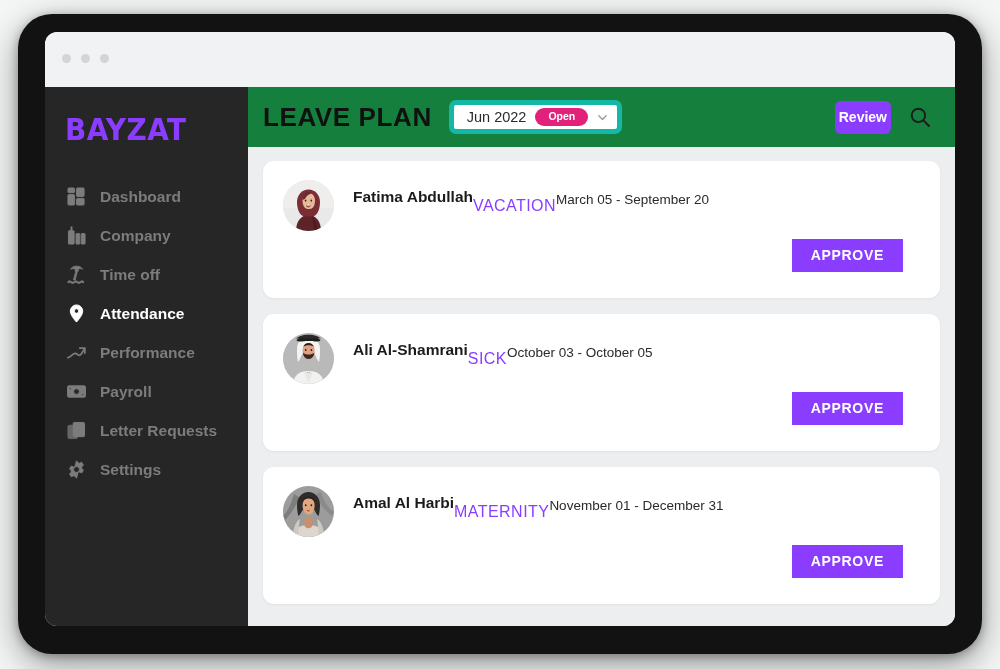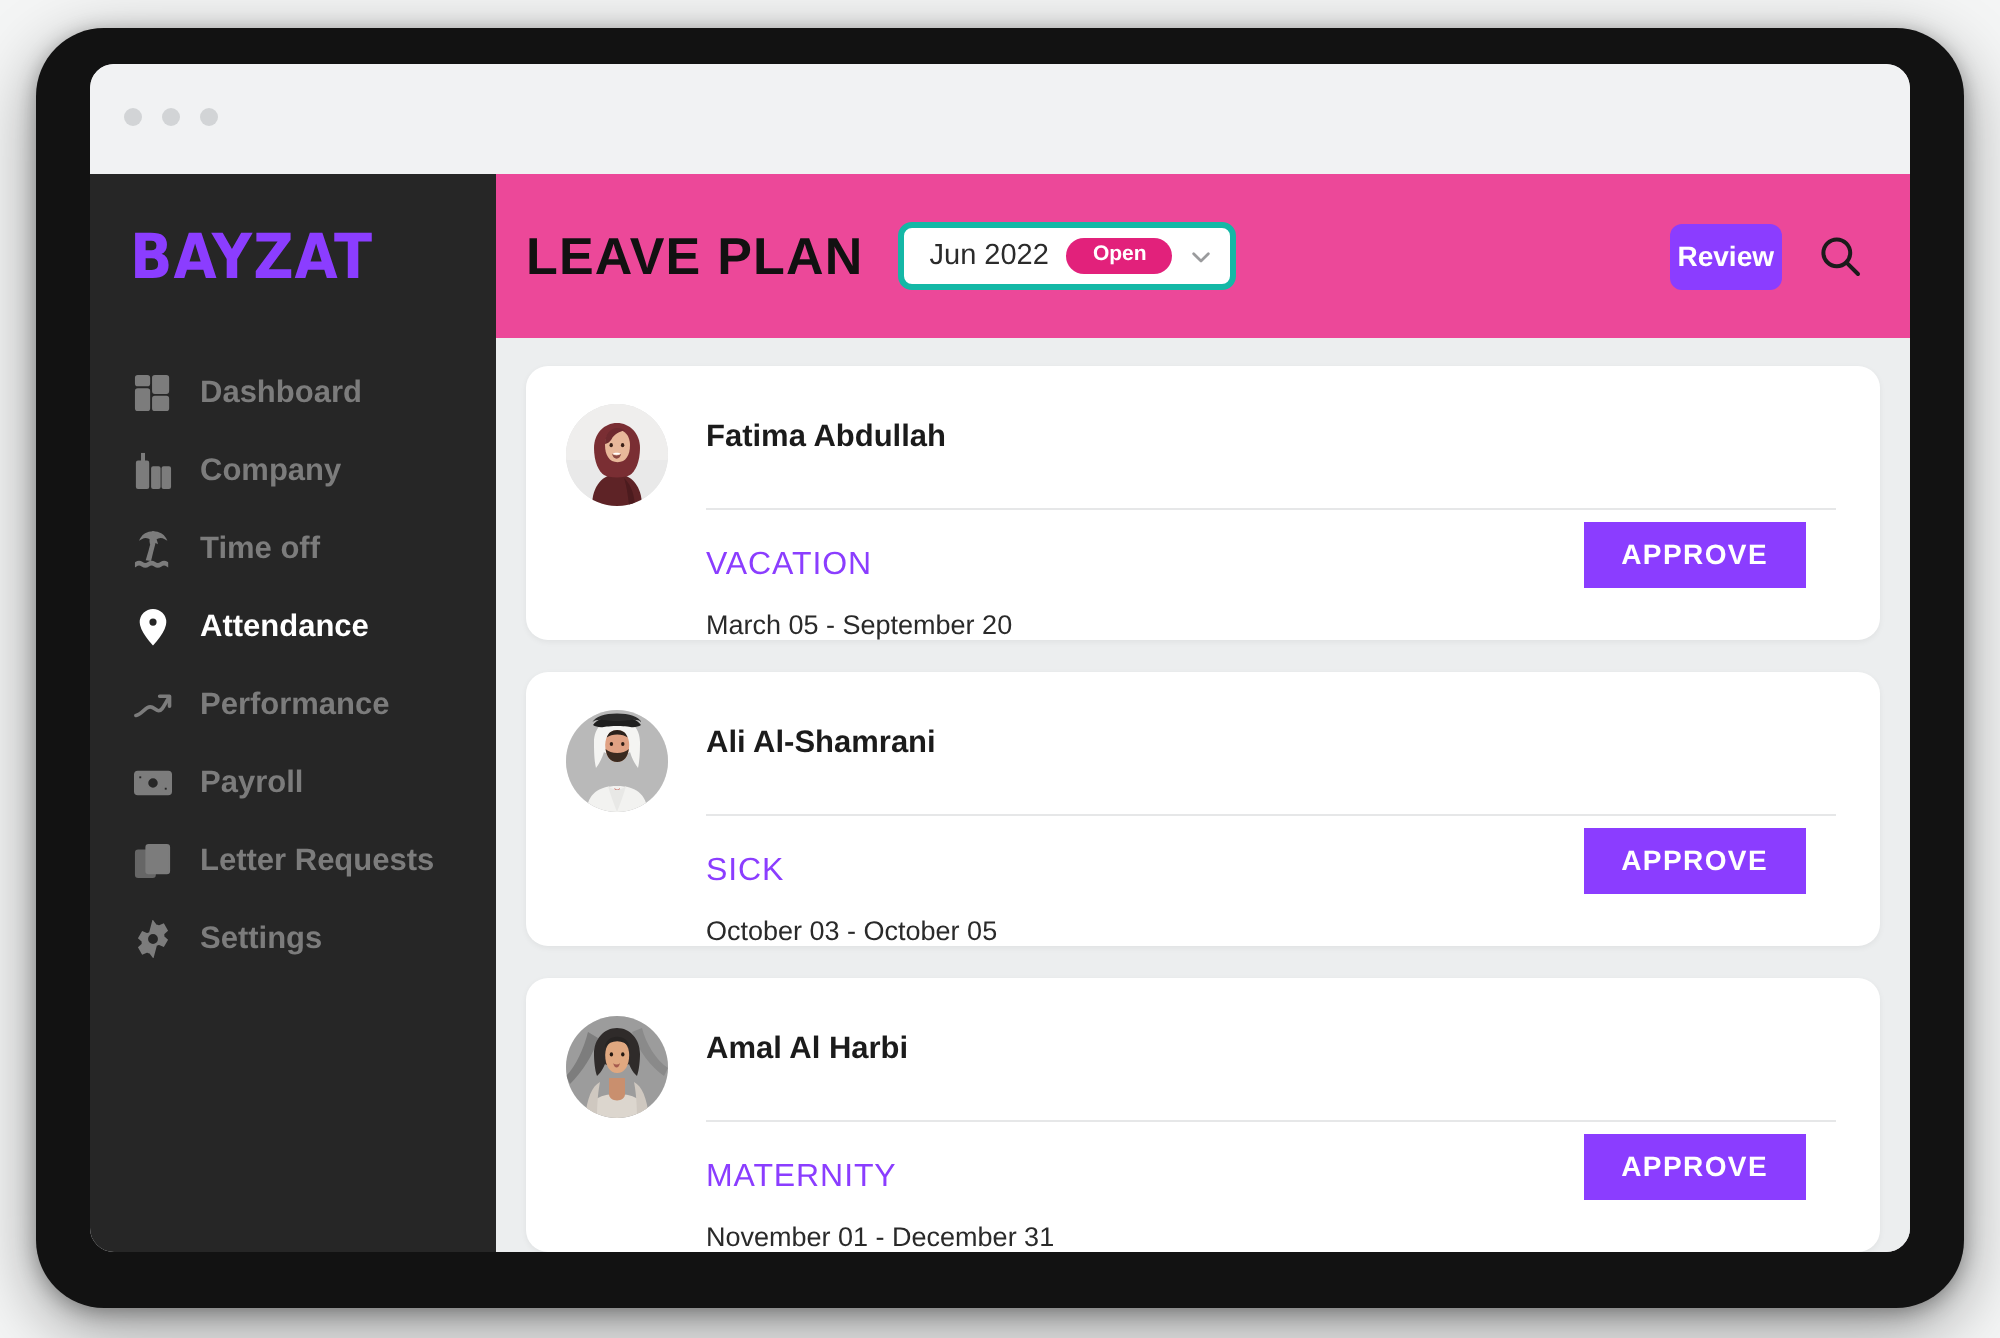--- a/index.html
+++ b/index.html
@@ -103,38 +103,38 @@
   
   #main {
     flex: 1;
     background: #eceeef;
     position: relative;
     overflow: hidden;
   }
 
   
   #header {
-    height: 82px;
+    height: 60px;
     display: flex;
     align-items: center;
     padding: 0 24px 0 15px;
-    background: #ec4899;
+    background: #15803d;
   }
   #page-title {
     font-size: 26px;
     font-weight: 700;
     letter-spacing: 0.6px;
     color: #111111;
     white-space: nowrap;
   }
   #period-select {
     margin-left: 17px;
     height: 34px;
     min-width: 140px;
-    border: 3px solid #14b8a6;
+    border: 5px solid #14b8a6;
     border-radius: 7px;
     background: #fff;
     display: flex;
     align-items: center;
     gap: 9px;
     padding: 0 9px 0 13px;
     cursor: pointer;
   }
   #period-label { font-size: 14.5px; color: #2b2b2b; font-weight: 400; white-space: nowrap; }
   #period-badge {
@@ -183,21 +183,20 @@
     border-radius: 50%;
     overflow: hidden;
     margin-top: 2px;
     background: #e3e3e3;
   }
   .avatar svg { display: block; width: 51px; height: 51px; }
   .card-body {
     flex: 1;
     margin-left: 19px;
     display: flex;
-    flex-direction: column;
   }
   .emp-name {
     font-size: 15.5px;
     font-weight: 700;
     color: #1b1b1b;
     line-height: 1;
     padding-top: 11px;
   }
   .divider {
     height: 1px;

